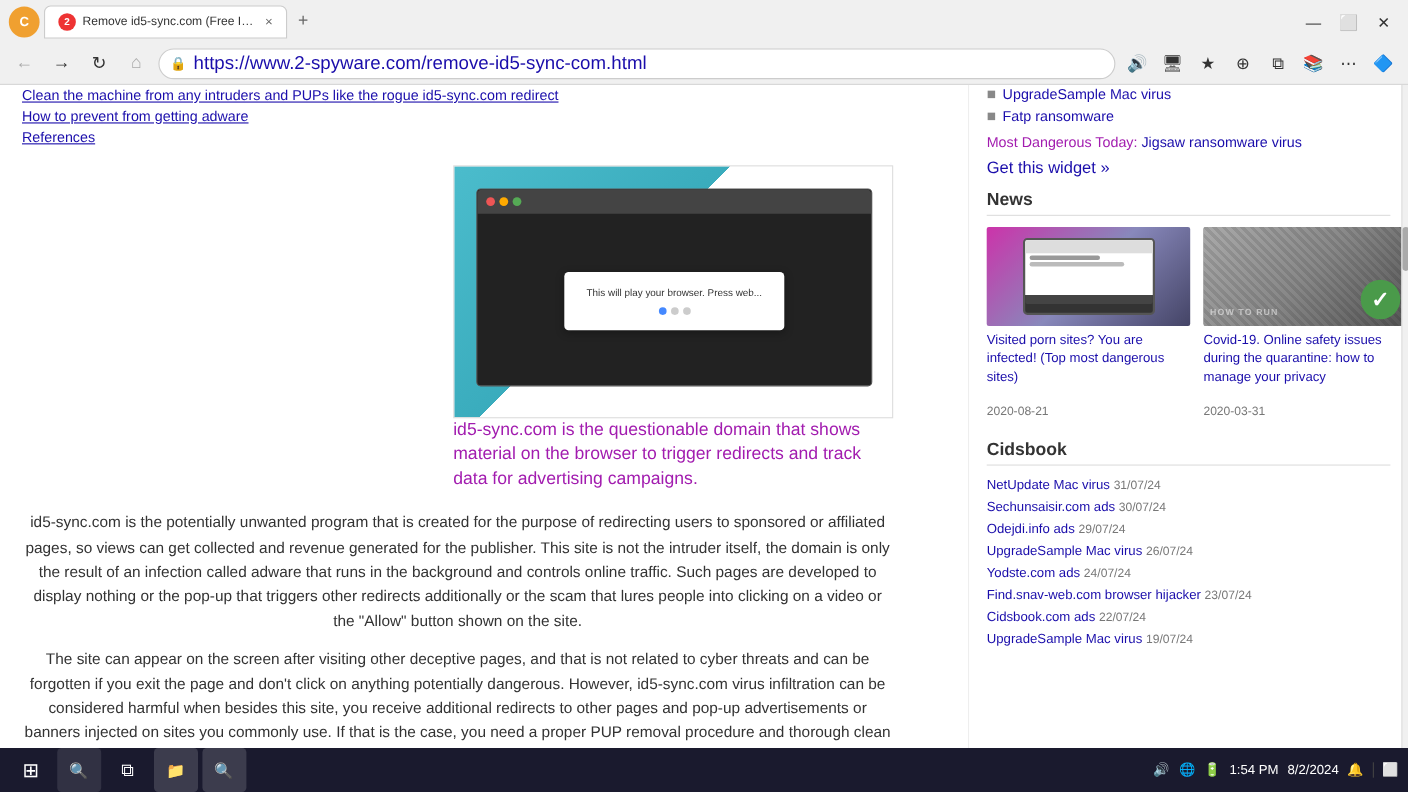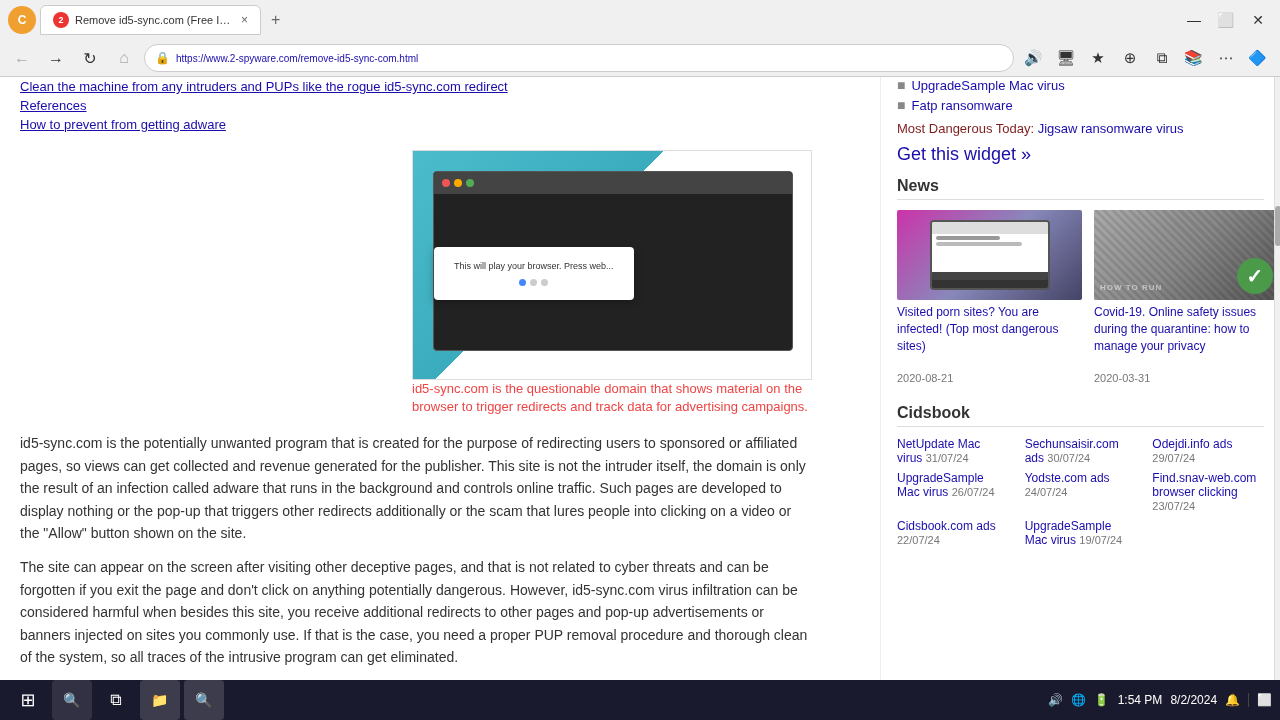--- a/index.html
+++ b/index.html
@@ -16,60 +16,60 @@
     .tab-close { font-size: 12px; color: #666; cursor: pointer; margin-left: auto; }
     .new-tab-btn { font-size: 16px; color: #666; padding: 2px 6px; cursor: pointer; }
     .window-controls { display: flex; gap: 4px; margin-left: 8px; }
     .win-btn { width: 28px; height: 28px; border: none; background: none; cursor: pointer; display: flex; align-items: center; justify-content: center; font-size: 14px; color: #333; }
 
     .toolbar { display: flex; align-items: center; padding: 4px 8px; gap: 6px; background: #f0f0f0; height: 36px; }
     .nav-btn { width: 28px; height: 28px; border: none; background: none; cursor: pointer; display: flex; align-items: center; justify-content: center; font-size: 16px; color: #333; border-radius: 50%; }
     .nav-btn.disabled { color: #aaa; cursor: default; }
     .address-bar { flex: 1; display: flex; align-items: center; background: #fff; border: 1px solid #ccc; border-radius: 16px; padding: 4px 10px; height: 28px; gap: 6px; }
     .address-bar .lock-icon { color: #666; font-size: 12px; }
-    .address-text { flex: 1; font-size: 10px; color: #1a0dab; }
+    .address-text { flex: 1; font-size: 17px; color: #1a0dab; }
     .toolbar-icons { display: flex; gap: 4px; }
     .toolbar-icon-btn { width: 28px; height: 28px; border: none; background: none; cursor: pointer; display: flex; align-items: center; justify-content: center; font-size: 15px; color: #333; border-radius: 50%; }
     .profile-icon { width: 28px; height: 28px; border-radius: 50%; background: #f0a030; display: flex; align-items: center; justify-content: center; color: #fff; font-size: 12px; font-weight: bold; cursor: pointer; }
 
     
     .page-container { display: flex; height: calc(720px - 76px); overflow: hidden; gap: 48px; }
     .main-content { flex: 1; overflow-y: auto; padding: 0 20px 20px 20px; max-width: 840px; }
     .sidebar { width: 400px; overflow-y: auto; padding: 0 16px; border-left: 1px solid #eee; }
 
     
     .toc { margin-bottom: 16px; }
     .toc-item { display: block; color: #1a0dab; text-decoration: underline; font-size: 13px; padding: 2px 0; cursor: pointer; }
 
     
     .article-image-area { position: relative; margin: 0 0 16px 0; float: right; margin-left: 16px; }
     .article-image { width: 400px; height: 230px; background: linear-gradient(135deg, #4dd, #38c 40%, #fff 60%, #fff); border: 1px solid #ddd; position: relative; overflow: hidden; display: flex; align-items: center; justify-content: center; }
 
-    .caption-text { font-size: 13px; color: #ef4444; line-height: 1.4; max-width: 400px; clear: both; }
-
-    .article-para { font-size: 14px; line-height: 1.6; color: #333; margin-bottom: 12px; clear: both; }
+    .caption-text { font-size: 16px; color: #a21caf; line-height: 1.4; max-width: 400px; clear: both; }
+
+    .article-para { font-size: 14px; line-height: 1.6; color: #333; margin-bottom: 12px; clear: both; text-align: center; }
 
     
     .sidebar-section { margin-bottom: 20px; }
     .sidebar-section-title { font-size: 16px; font-weight: bold; color: #333; border-bottom: 1px solid #ddd; padding-bottom: 4px; margin-bottom: 10px; }
 
     .most-dangerous { font-size: 13px; margin-bottom: 8px; }
-    .most-dangerous span { color: #7f1d1d; }
+    .most-dangerous span { color: #a21caf; }
     .most-dangerous a { color: #1a0dab; text-decoration: none; }
-    .get-widget { color: #1a0dab; font-size: 18px; text-decoration: none; cursor: pointer; }
+    .get-widget { color: #1a0dab; font-size: 15px; text-decoration: none; cursor: pointer; }
 
     
     .news-grid { display: flex; gap: 12px; margin-bottom: 16px; }
     .news-card { width: 185px; cursor: pointer; }
     .news-card-img { width: 185px; height: 90px; object-fit: cover; background: #888; border-radius: 2px; overflow: hidden; position: relative; }
     .news-card-title { font-size: 12px; color: #1a0dab; line-height: 1.4; margin-top: 4px; }
     .news-card-date { font-size: 11px; color: #777; margin-top: 18px; }
 
     
-    .malware-grid { display: grid; grid-template-columns: 1fr 1fr 1fr; gap: 6px 16px; }
+    .malware-grid { display: grid; grid-template-columns: 1fr; gap: 6px 16px; }
     .malware-item { font-size: 12px; }
     .malware-link { color: #1a0dab; text-decoration: none; cursor: pointer; }
     .malware-date { color: #777; font-size: 11px; }
 
     
     ::-webkit-scrollbar { width: 8px; }
     ::-webkit-scrollbar-track { background: #f1f1f1; }
     ::-webkit-scrollbar-thumb { background: #ccc; border-radius: 4px; }
   </style>
 </head>
@@ -119,34 +119,34 @@
     </div>
   </div>
 </div>
 
 <div class="page-container">
 
   <div class="main-content">
 
     <div class="toc">
       <a class="toc-item">Clean the machine from any intruders and PUPs like the rogue id5-sync.com redirect</a>
+      <a class="toc-item">How to prevent from getting adware</a>
       <a class="toc-item">References</a>
-      <a class="toc-item">How to prevent from getting adware</a>
     </div>
 
     <div class="article-image-area">
       <div class="article-image" style="background: linear-gradient(135deg, #4bbccc 0%, #3aacbd 40%, #fff 40%, #fff 100%); position: relative;">
 
         <div style="position: absolute; left: 20px; top: 20px; width: 360px; height: 180px; background: #222; border-radius: 4px; border: 1px solid #555;">
           <div style="height: 22px; background: #444; border-radius: 4px 4px 0 0; display: flex; align-items: center; padding: 0 8px; gap: 4px;">
             <div style="width: 8px; height: 8px; border-radius: 50%; background: #e55;"></div>
             <div style="width: 8px; height: 8px; border-radius: 50%; background: #fa0;"></div>
             <div style="width: 8px; height: 8px; border-radius: 50%; background: #5a5;"></div>
           </div>
-          <div style="flex: 1; display: flex; align-items: center; justify-content: flex-start; height: 158px;">
+          <div style="flex: 1; display: flex; align-items: center; justify-content: center; height: 158px;">
             <div style="background: #fff; padding: 14px 20px; border-radius: 4px; text-align: center; min-width: 150px; box-shadow: 0 2px 8px rgba(0,0,0,0.3);">
               <div style="font-size: 9px; color: #333; margin-bottom: 8px;">This will play your browser. Press web...</div>
               <div style="display: flex; gap: 4px; justify-content: center;">
                 <div style="width: 7px; height: 7px; border-radius: 50%; background: #4488ff;"></div>
                 <div style="width: 7px; height: 7px; border-radius: 50%; background: #ccc;"></div>
                 <div style="width: 7px; height: 7px; border-radius: 50%; background: #ccc;"></div>
               </div>
             </div>
           </div>
         </div>
@@ -255,21 +255,21 @@
           <a class="malware-link">UpgradeSample Mac virus</a>
           <span class="malware-date">26/07/24</span>
         </div>
 
         <div class="malware-item">
           <a class="malware-link">Yodste.com ads</a>
           <span class="malware-date">24/07/24</span>
         </div>
 
         <div class="malware-item">
-          <a class="malware-link">Find.snav-web.com browser clicking</a>
+          <a class="malware-link">Find.snav-web.com browser hijacker</a>
           <span class="malware-date">23/07/24</span>
         </div>
 
         <div class="malware-item">
           <a class="malware-link">Cidsbook.com ads</a>
           <span class="malware-date">22/07/24</span>
         </div>
 
         <div class="malware-item">
           <a class="malware-link">UpgradeSample Mac virus</a>

